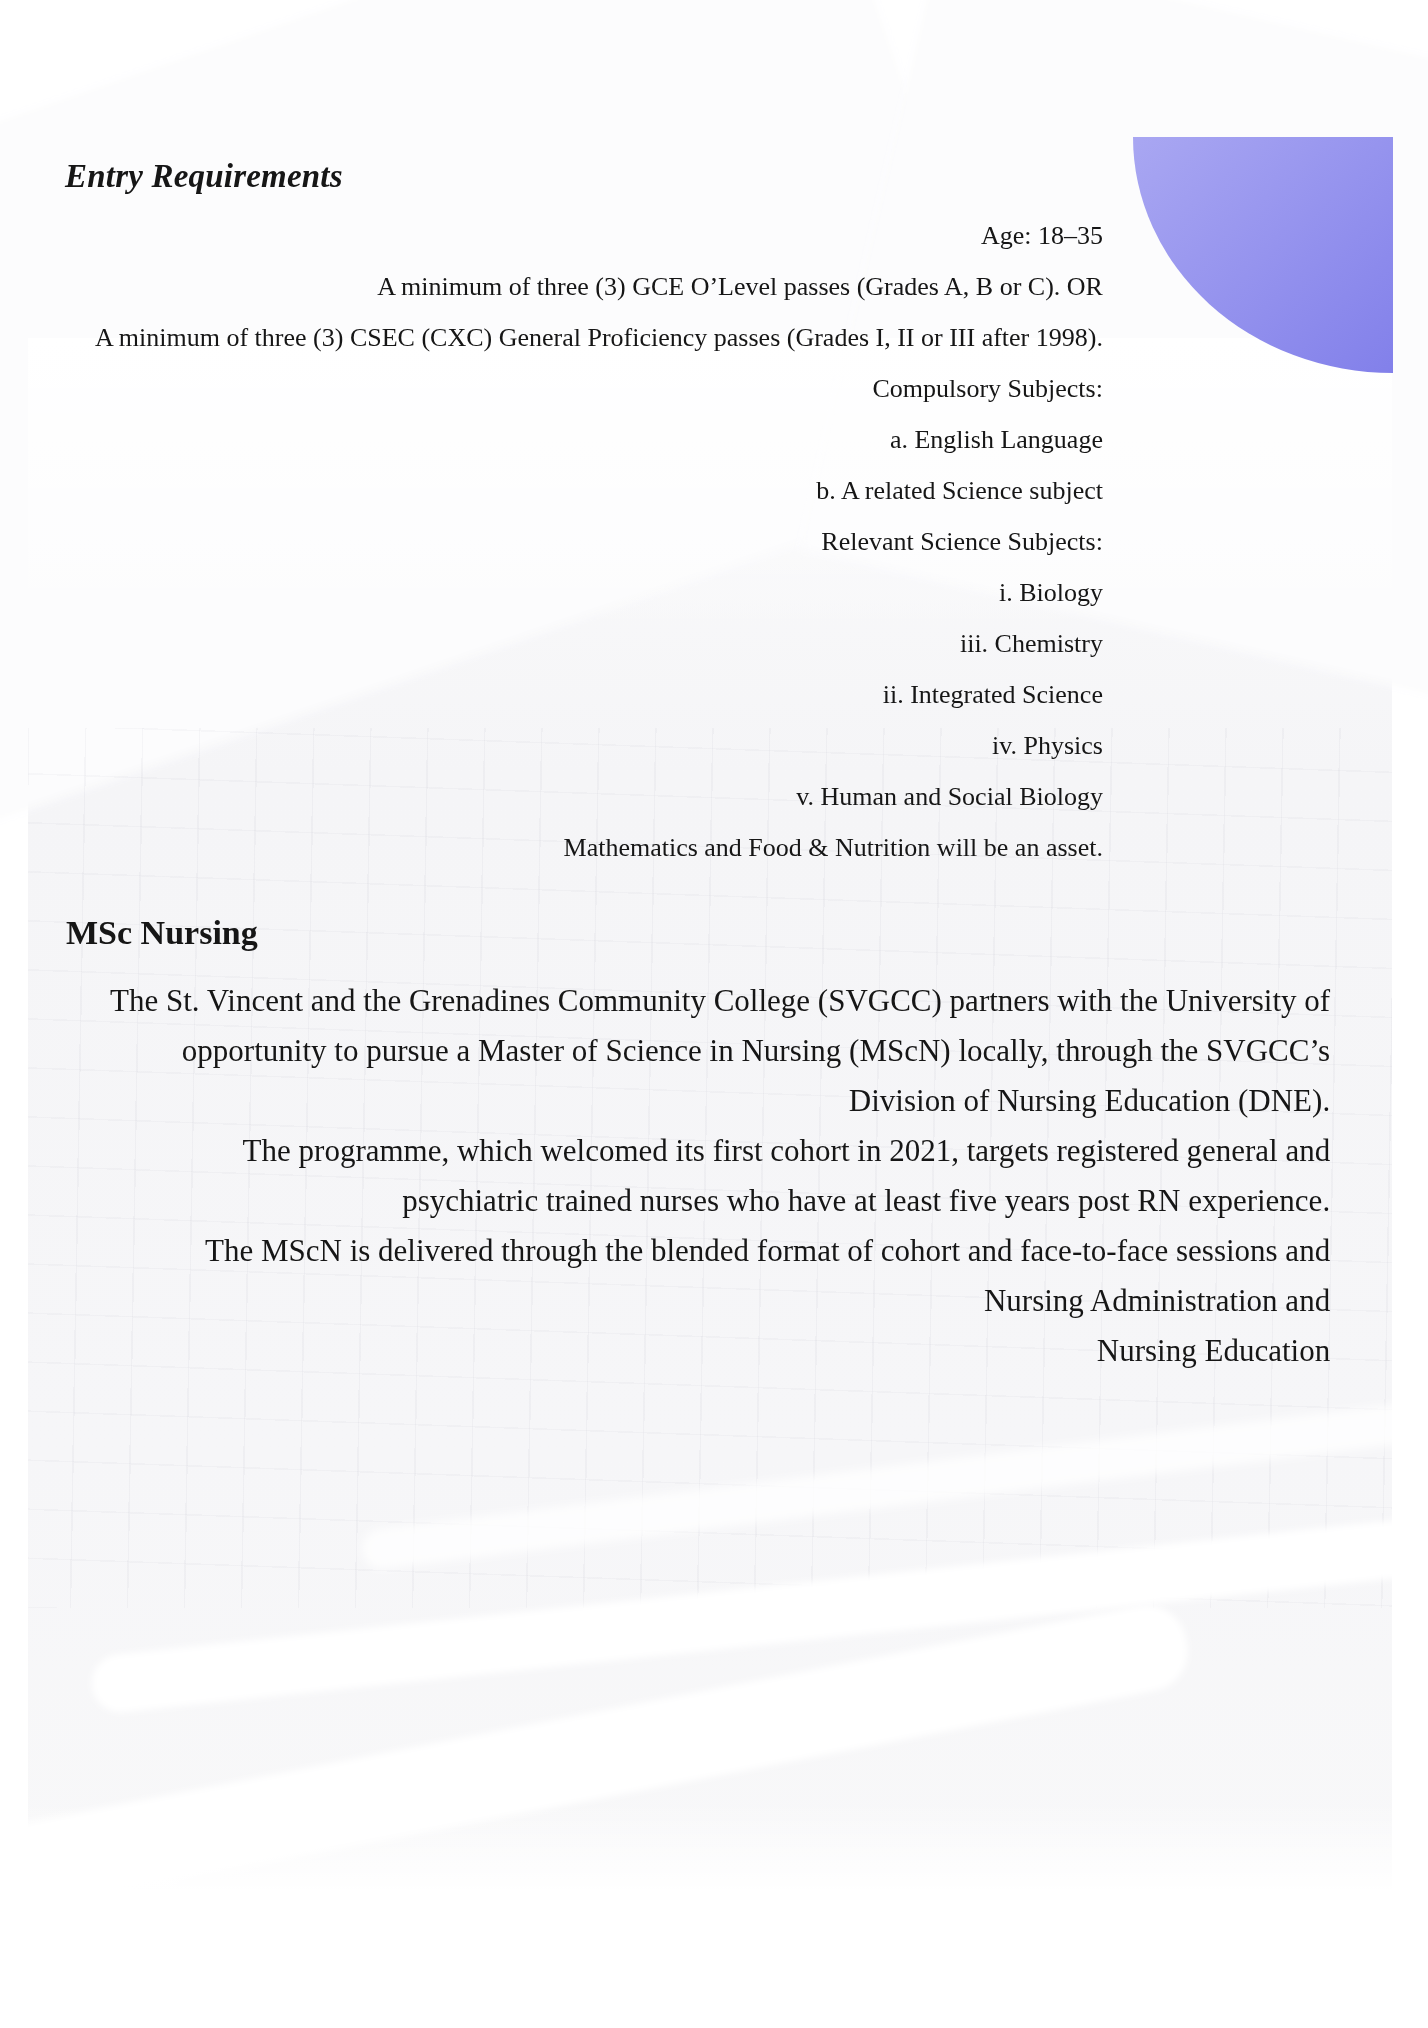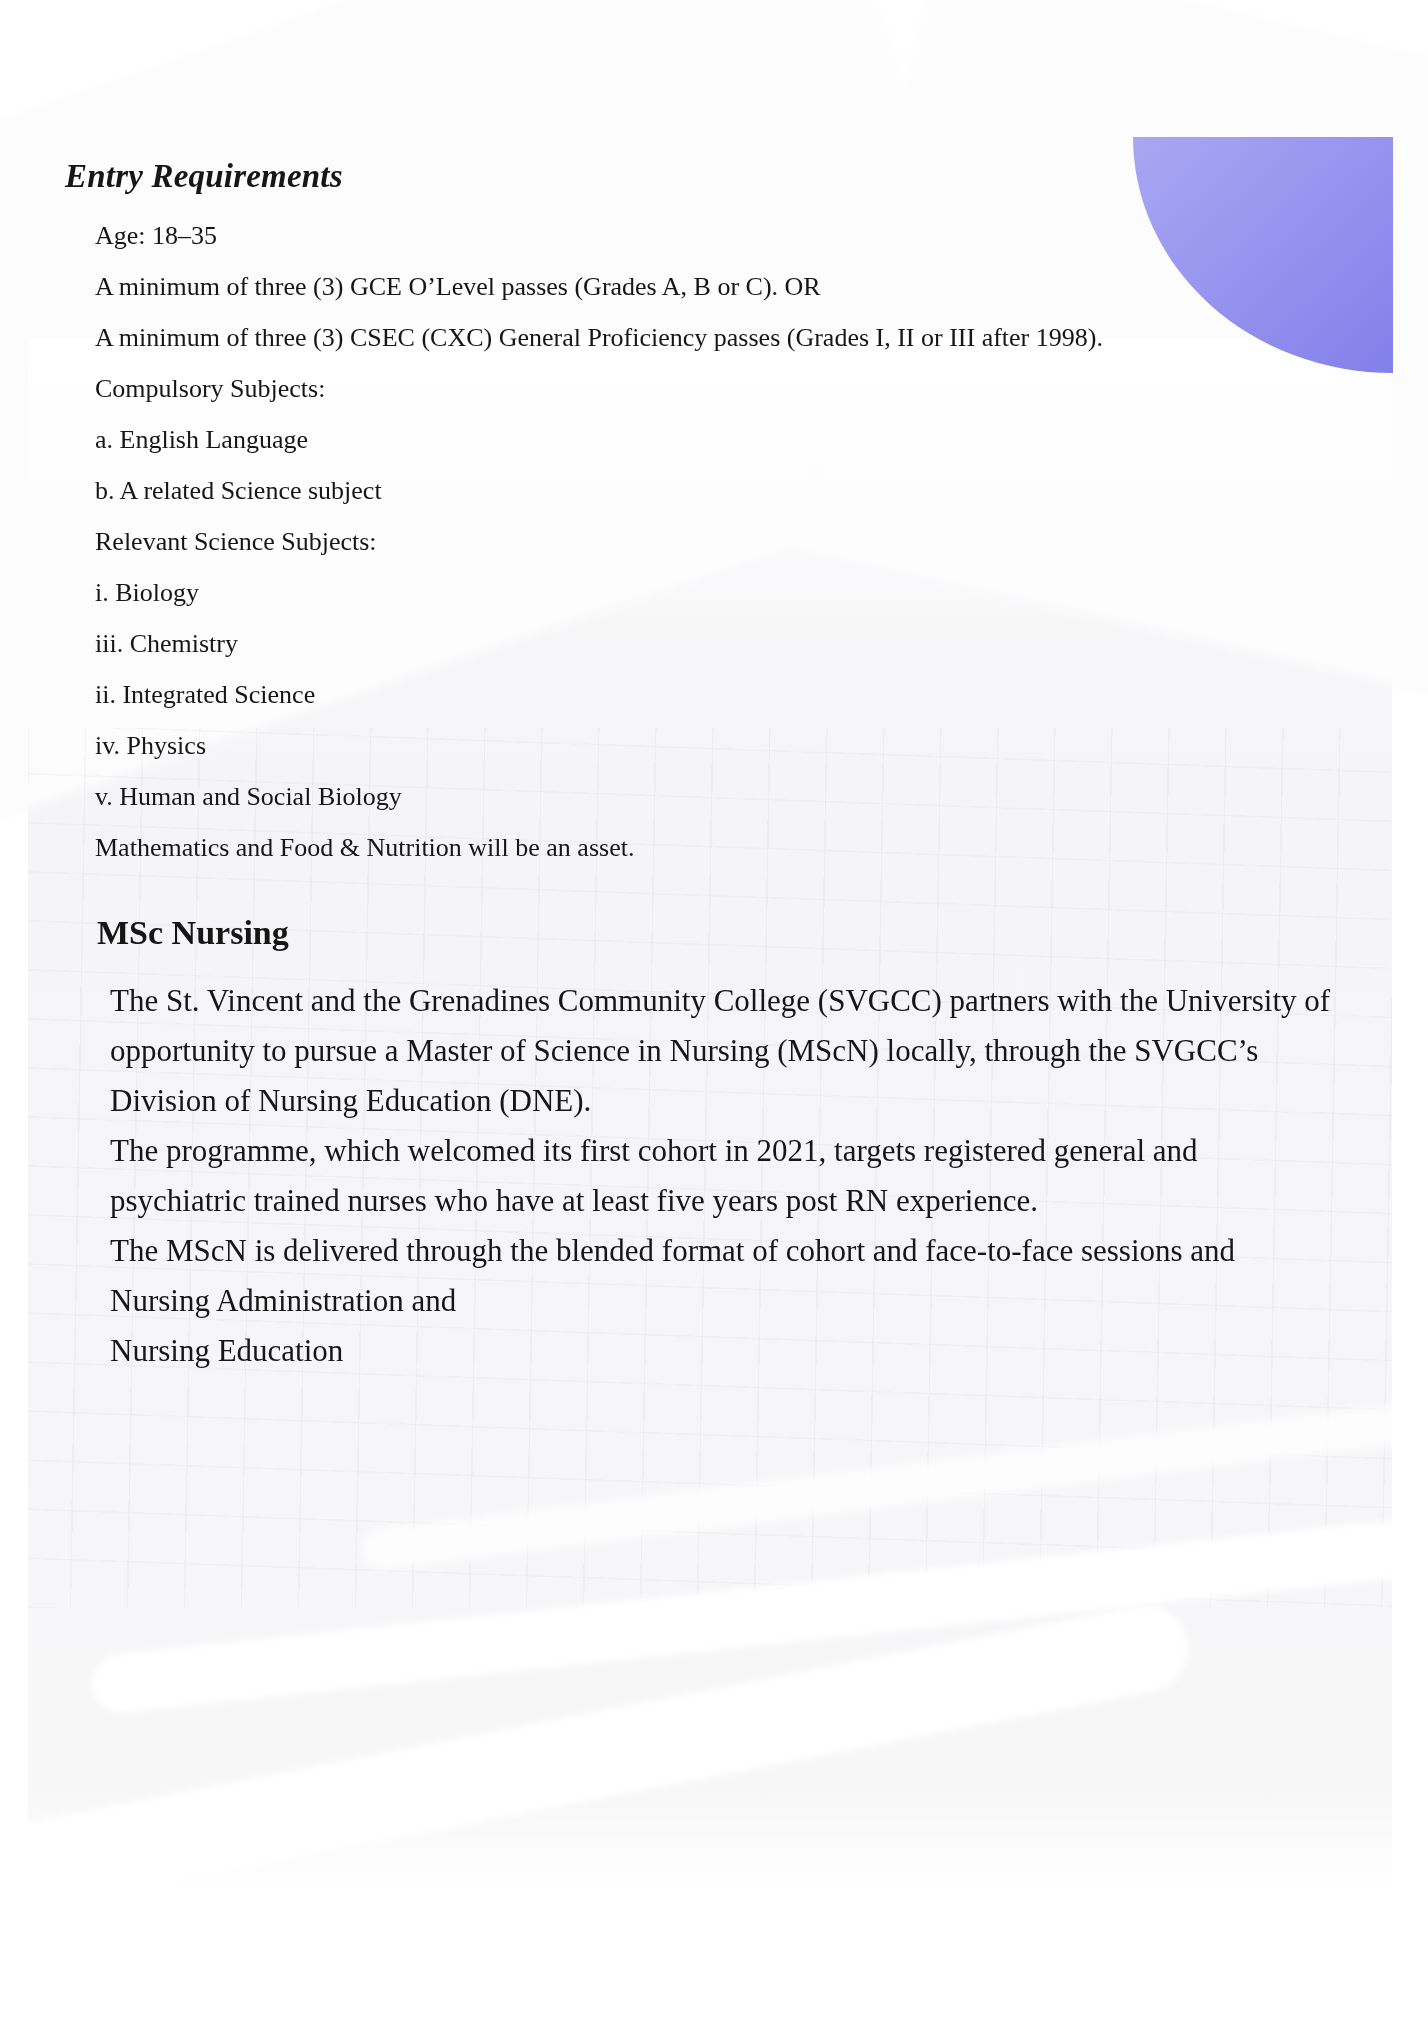--- a/index.html
+++ b/index.html
@@ -53,33 +53,33 @@
     position:absolute;left:0;bottom:-2px;width:100%;height:90px;
     background:linear-gradient(0deg,#ffffff 0%,rgba(255,255,255,0) 100%);
   }
 
   
   .corner-accent{
     position:absolute;left:0;top:0;z-index:1;
   }
 
   
-  .content{position:absolute;left:0;top:0;width:100%;height:100%;z-index:2;}
+  .content{position:absolute;left:0;top:0;width:100%;height:100%;z-index:2;text-align:right;}
   .doc-title{
     position:absolute;left:65px;top:155px;
     font-size:33px;font-weight:bold;font-style:italic;line-height:42px;
     letter-spacing:0.2px;
   }
   .entry-list{
     position:absolute;left:95px;top:210px;
     font-size:26px;line-height:51px;white-space:nowrap;
   }
   .section-heading{
     position:absolute;left:66px;top:910px;
-    font-size:34px;font-weight:bold;line-height:46px;margin-left:31px;
+    font-size:34px;font-weight:bold;line-height:46px;
   }
   .msc-lines{
     position:absolute;left:82px;top:976px;
     font-size:31px;line-height:50px;white-space:nowrap;margin-left:28px;
   }
 </style>
 </head>
 <body>
 
 <div class="page">

